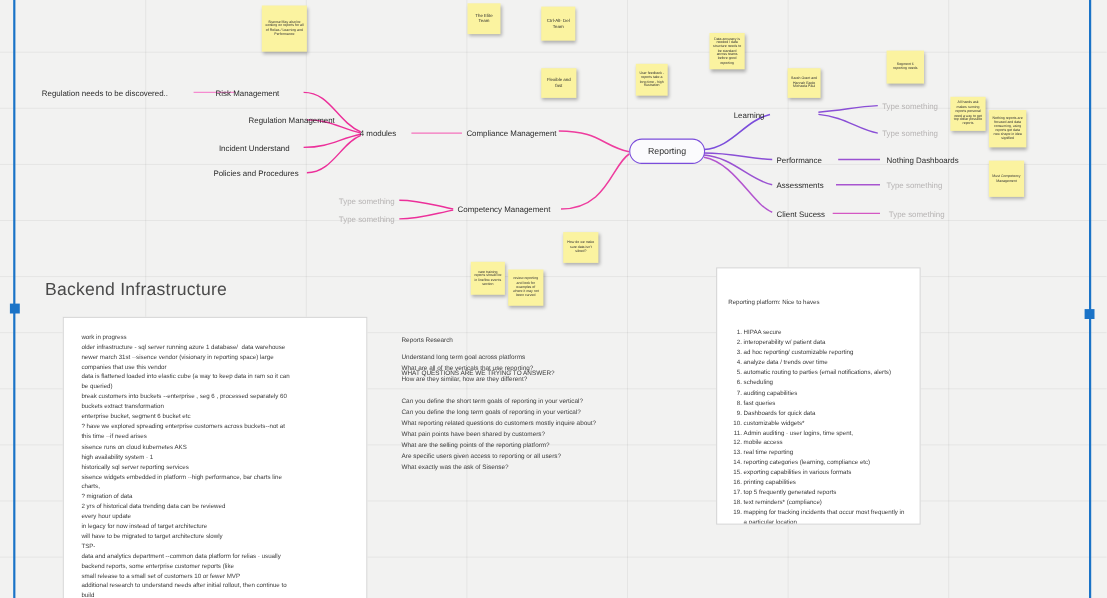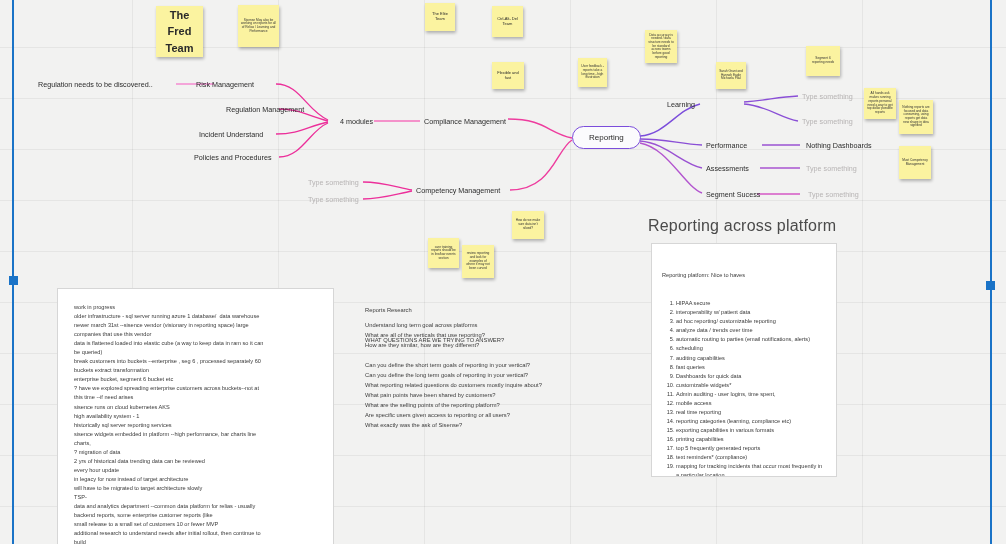--- a/index.html
+++ b/index.html
@@ -108,44 +108,41 @@
     <path d="M757,194 L800,194" stroke="#d457c4" stroke-width="1.3" fill="none"></path>
   </svg>
 
   <div class="node" style="left:38px;top:80px;">Regulation needs to be discovered..</div>
 
   <div class="node" style="left:196px;top:80px;">Risk Management</div>
   <div class="node" style="left:194px;top:105px;margin-left:32px;">Regulation Management</div>
   <div class="node" style="left:199px;top:130px;">Incident  Understand</div>
   <div class="node" style="left:194px;top:153px;">Policies and Procedures</div>
 
-  <div class="node" style="left:340px;top:117px;">4 modules</div>
+  <div class="node" style="left:327px;top:117px;">4 modules</div>
 
   <div class="node" style="left:424px;top:117px;">Compliance Management</div>
   <div class="node" style="left:416px;top:186px;">Competency Management</div>
 
   <div class="node ghost" style="left:308px;top:178px;">Type something</div>
   <div class="node ghost" style="left:308px;top:195px;">Type something</div>
 
   <div class="node root" style="left:572px;top:126px;">Reporting</div>
 
   <div class="node" style="left:667px;top:100px;text-align:right;">Learning</div>
   <div class="node" style="left:706px;top:141px;">Performance</div>
   <div class="node" style="left:706px;top:164px;">Assessments</div>
-  <div class="node" style="left:706px;top:190px;">Segment Sucess</div>
+  <div class="node" style="left:706px;top:190px;">Client Sucess</div>
 
   <div class="node ghost" style="left:802px;top:92px;">Type something</div>
   <div class="node ghost" style="left:802px;top:117px;">Type something</div>
   <div class="node" style="left:806px;top:141px;">Nothing Dashboards</div>
   <div class="node ghost" style="left:806px;top:164px;">Type something</div>
   <div class="node ghost" style="left:808px;top:190px;">Type something</div>
 
-  <div class="sticky big" style="left:156px;top:6px;width:47px;height:51px;">The
-Fred
-Team</div>
   <div class="sticky tiny" style="left:238px;top:5px;width:41px;height:42px;">Sisense
 May also be
 working on
 reports for all of
 Relias / Learning
 and Performance</div>
   <div class="sticky mini" style="left:425px;top:3px;width:30px;height:28px;">The Elite
 Team</div>
   <div class="sticky mini" style="left:492px;top:6px;width:31px;height:31px;">Ctrl-Alt-
 Del
@@ -193,20 +190,21 @@
   <div class="sticky tiny" style="left:462px;top:245px;width:32px;height:33px;">review reporting
 and look for
 examples of
 where it may not
 been curved</div>
   <div class="sticky tiny" style="left:512px;top:211px;width:32px;height:28px;">How do we
 make sure
 data isn't
 siloed?</div>
 
+  <div class="panel-title" style="left:41px;top:255px;">Backend Infrastructure</div>
   <div class="panel" style="left:57px;top:288px;width:275px;height:256px;">
     <div class="panel-body">work in progress
 older infrastructure - sql server running azure 1 database/  data warehouse
 newer march 31st --sisence vendor (visionary in reporting space) large
 companies that use this vendor
 data is flattened loaded into elastic cube (a way to keep data in ram so it can
 be queried)
 break customers into buckets --enterprise , seg 6 , processed separately 60
 buckets extract transformation
 enterprise bucket, segment 6 bucket etc
@@ -239,21 +237,20 @@
 How are they similar, how are they different?
 
 Can you define the short term goals of reporting in your vertical?
 Can you define the long term goals of reporting in your vertical?
 What reporting related questions do customers mostly inquire about?
 What pain points have been shared by customers?
 What are the selling points of the reporting platform?
 Are specific users given access to reporting or all users?
 What exactly was the ask of Sisense?</div>
 
-  <div class="panel-title" style="left:648px;top:217px;">Reporting across platform</div>
   <div class="panel" style="left:651px;top:243px;width:184px;height:232px;">
     <div class="panel-body" style="padding:9px 10px;">
       <div class="listhead">Reporting platform: Nice to haves</div>
       <ol class="ol"><li>HIPAA secure</li><li>interoperability w/ patient data</li><li>ad hoc reporting/ customizable reporting</li><li>analyze data / trends over time</li><li>automatic routing to parties (email notifications, alerts)</li><li>scheduling</li><li>auditing capabilities</li><li>fast queries</li><li>Dashboards for quick data</li><li>customizable widgets*</li><li>Admin auditing - user logins, time spent,</li><li>mobile access</li><li>real time reporting</li><li>reporting categories (learning, compliance etc)</li><li>exporting capabilities in various formats</li><li>printing capabilities</li><li>top 5 frequently generated reports</li><li>text reminders* (compliance)</li><li>mapping for tracking incidents that occur most frequently in a particular location</li></ol>
     </div>
   </div>
 
 </div>
 
 </body></html>

